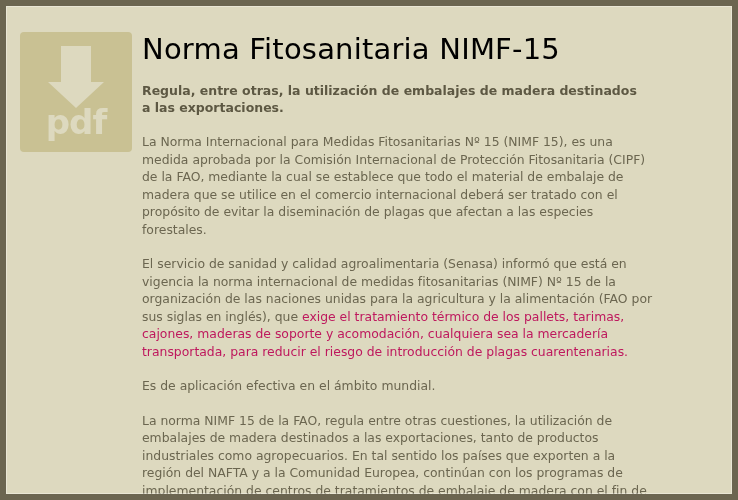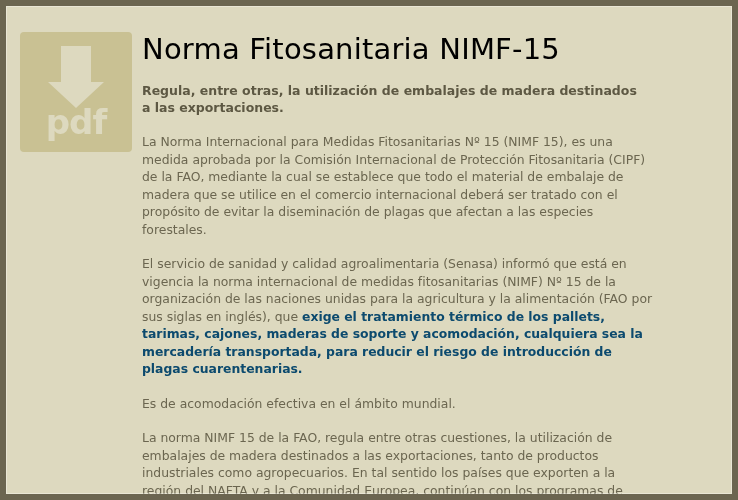--- a/index.html
+++ b/index.html
@@ -105,22 +105,22 @@
     max-width: 500px;
   }
   p.body-text {
     font-size: 12.4px;
     color: #6b6650;
     line-height: 17.5px;
     margin: 17px 0 17px 0;
     max-width: 516px;
   }
   p.body-text .emph {
-    font-weight: bold;
-    color: #0c4a6e;
+    font-weight: normal;
+    color: #be185d;
   }
 </style>
 </head>
 <body>
 
 <div class="page">
 
   <div class="pdf-badge">
     <div class="arrow-wrap">
       <div class="arrow-stem"></div>
@@ -132,18 +132,18 @@
   <div class="content">
 
     <h1 class="doc-title">Norma Fitosanitaria NIMF-15</h1>
 
     <p class="lead">Regula, entre otras, la utilización de embalajes de madera destinados a las exportaciones.</p>
 
     <p class="body-text">La Norma Internacional para Medidas Fitosanitarias Nº 15 (NIMF 15), es una medida aprobada por la Comisión Internacional de Protección Fitosanitaria (CIPF) de la FAO, mediante la cual se establece que todo el material de embalaje de madera que se utilice en el comercio internacional deberá ser tratado con el propósito de evitar la diseminación de plagas que afectan a las especies forestales.</p>
 
     <p class="body-text"><span>El servicio de sanidad y calidad agroalimentaria (Senasa) informó que está en vigencia la norma internacional de medidas fitosanitarias (NIMF) Nº 15 de la organización de las naciones unidas para la agricultura y la alimentación (FAO por sus siglas en inglés), que </span><span class="emph">exige el tratamiento térmico de los pallets, tarimas, cajones, maderas de soporte y acomodación, cualquiera sea la mercadería transportada, para reducir el riesgo de introducción de plagas cuarentenarias.</span></p>
 
-    <p class="body-text">Es de acomodación efectiva en el ámbito mundial.</p>
+    <p class="body-text">Es de aplicación efectiva en el ámbito mundial.</p>
 
     <p class="body-text">La norma NIMF 15 de la FAO, regula entre otras cuestiones, la utilización de embalajes de madera destinados a las exportaciones, tanto de productos industriales como agropecuarios. En tal sentido los países que exporten a la región del NAFTA y a la Comunidad Europea, continúan con los programas de implementación de centros de tratamientos de embalaje de madera con el fin de cumplir las exigencias fijadas por la norma internacional en la materia.</p>
 
   </div>
 </div>
 
 </body></html>

